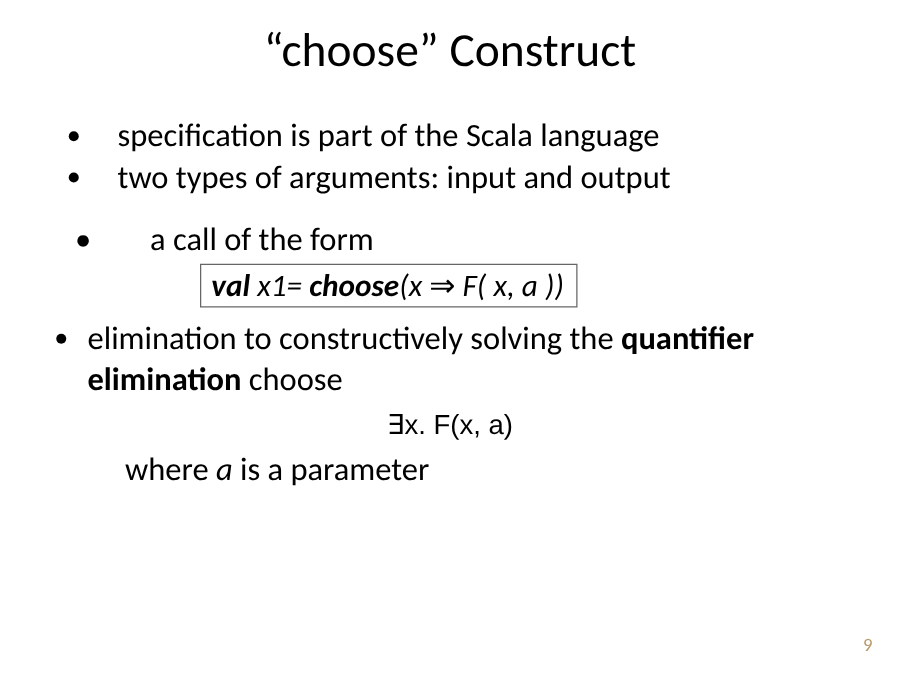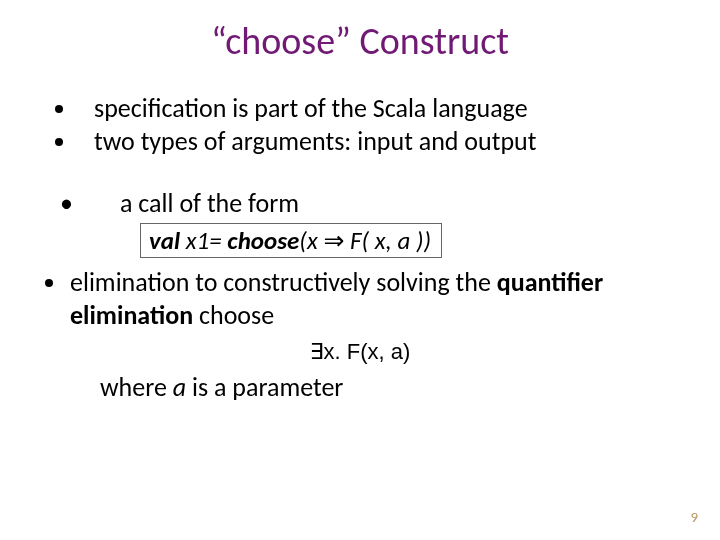--- a/index.html
+++ b/index.html
@@ -16,26 +16,26 @@
   .slide {
     width: 720px;
     height: 540px;
     position: relative;
     box-sizing: border-box;
     padding: 18px 40px 0 40px;
   }
   .title {
     text-align: center;
     font-size: 38px;
-    color: #701a75;
+    color: #000000;
     margin: 0 0 28px 0;
     font-weight: 400;
   }
   .bullets1 {
-    margin: 0 0 30px 0;
+    margin: 0 0 18px 0;
     padding: 0 0 0 38px;
     list-style: disc;
     font-size: 26px;
     line-height: 1.25;
   }
   .bullets1 li { padding-left: 16px; }
   .line3 {
     position: relative;
     font-size: 26px;
     margin: 0 0 4px 0;
@@ -51,20 +51,21 @@
   }
   .codebox-wrap {
     margin: 2px 0 8px 100px;
   }
   .codebox {
     display: inline-block;
     border: 1px solid #666;
     padding: 1px 10px 1px 8px;
     font-size: 25px;
     font-style: italic;
+    margin-left: 20px;
   }
   .codebox .kw { font-weight: 700; font-style: italic; }
   .codebox .arrow { font-style: normal; }
   .bullets2 {
     margin: 6px 0 0 0;
     padding: 0 0 0 28px;
     list-style: disc;
     font-size: 26px;
     line-height: 1.25;
   }

